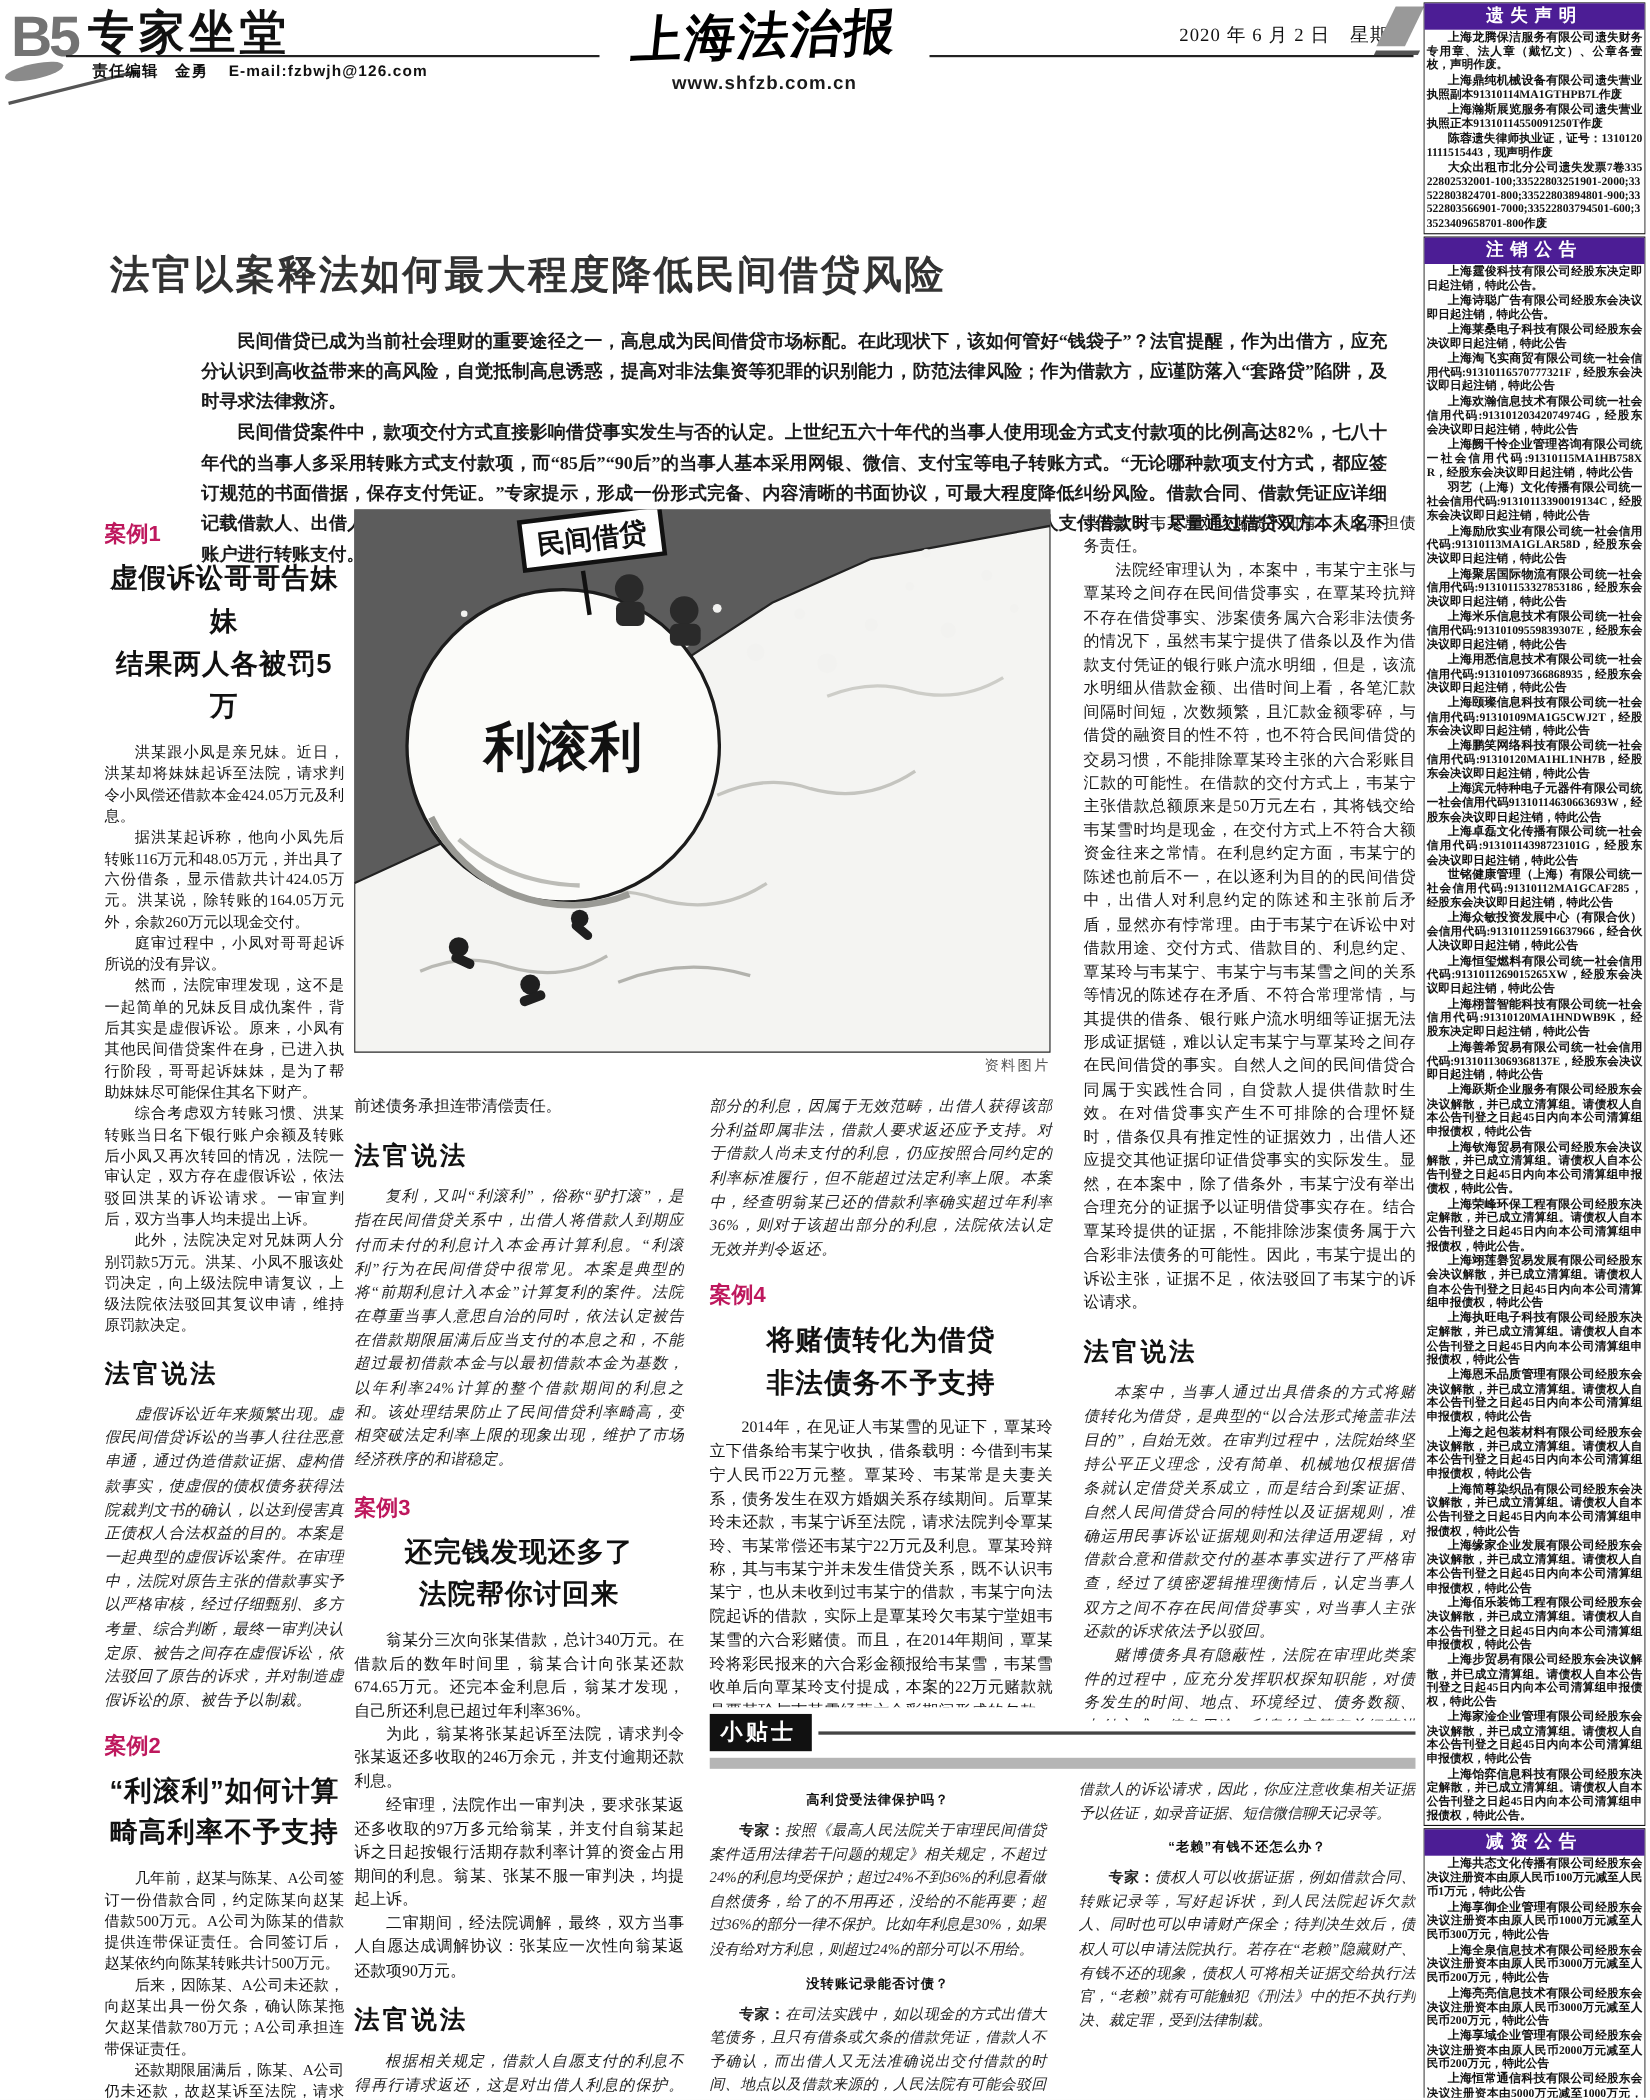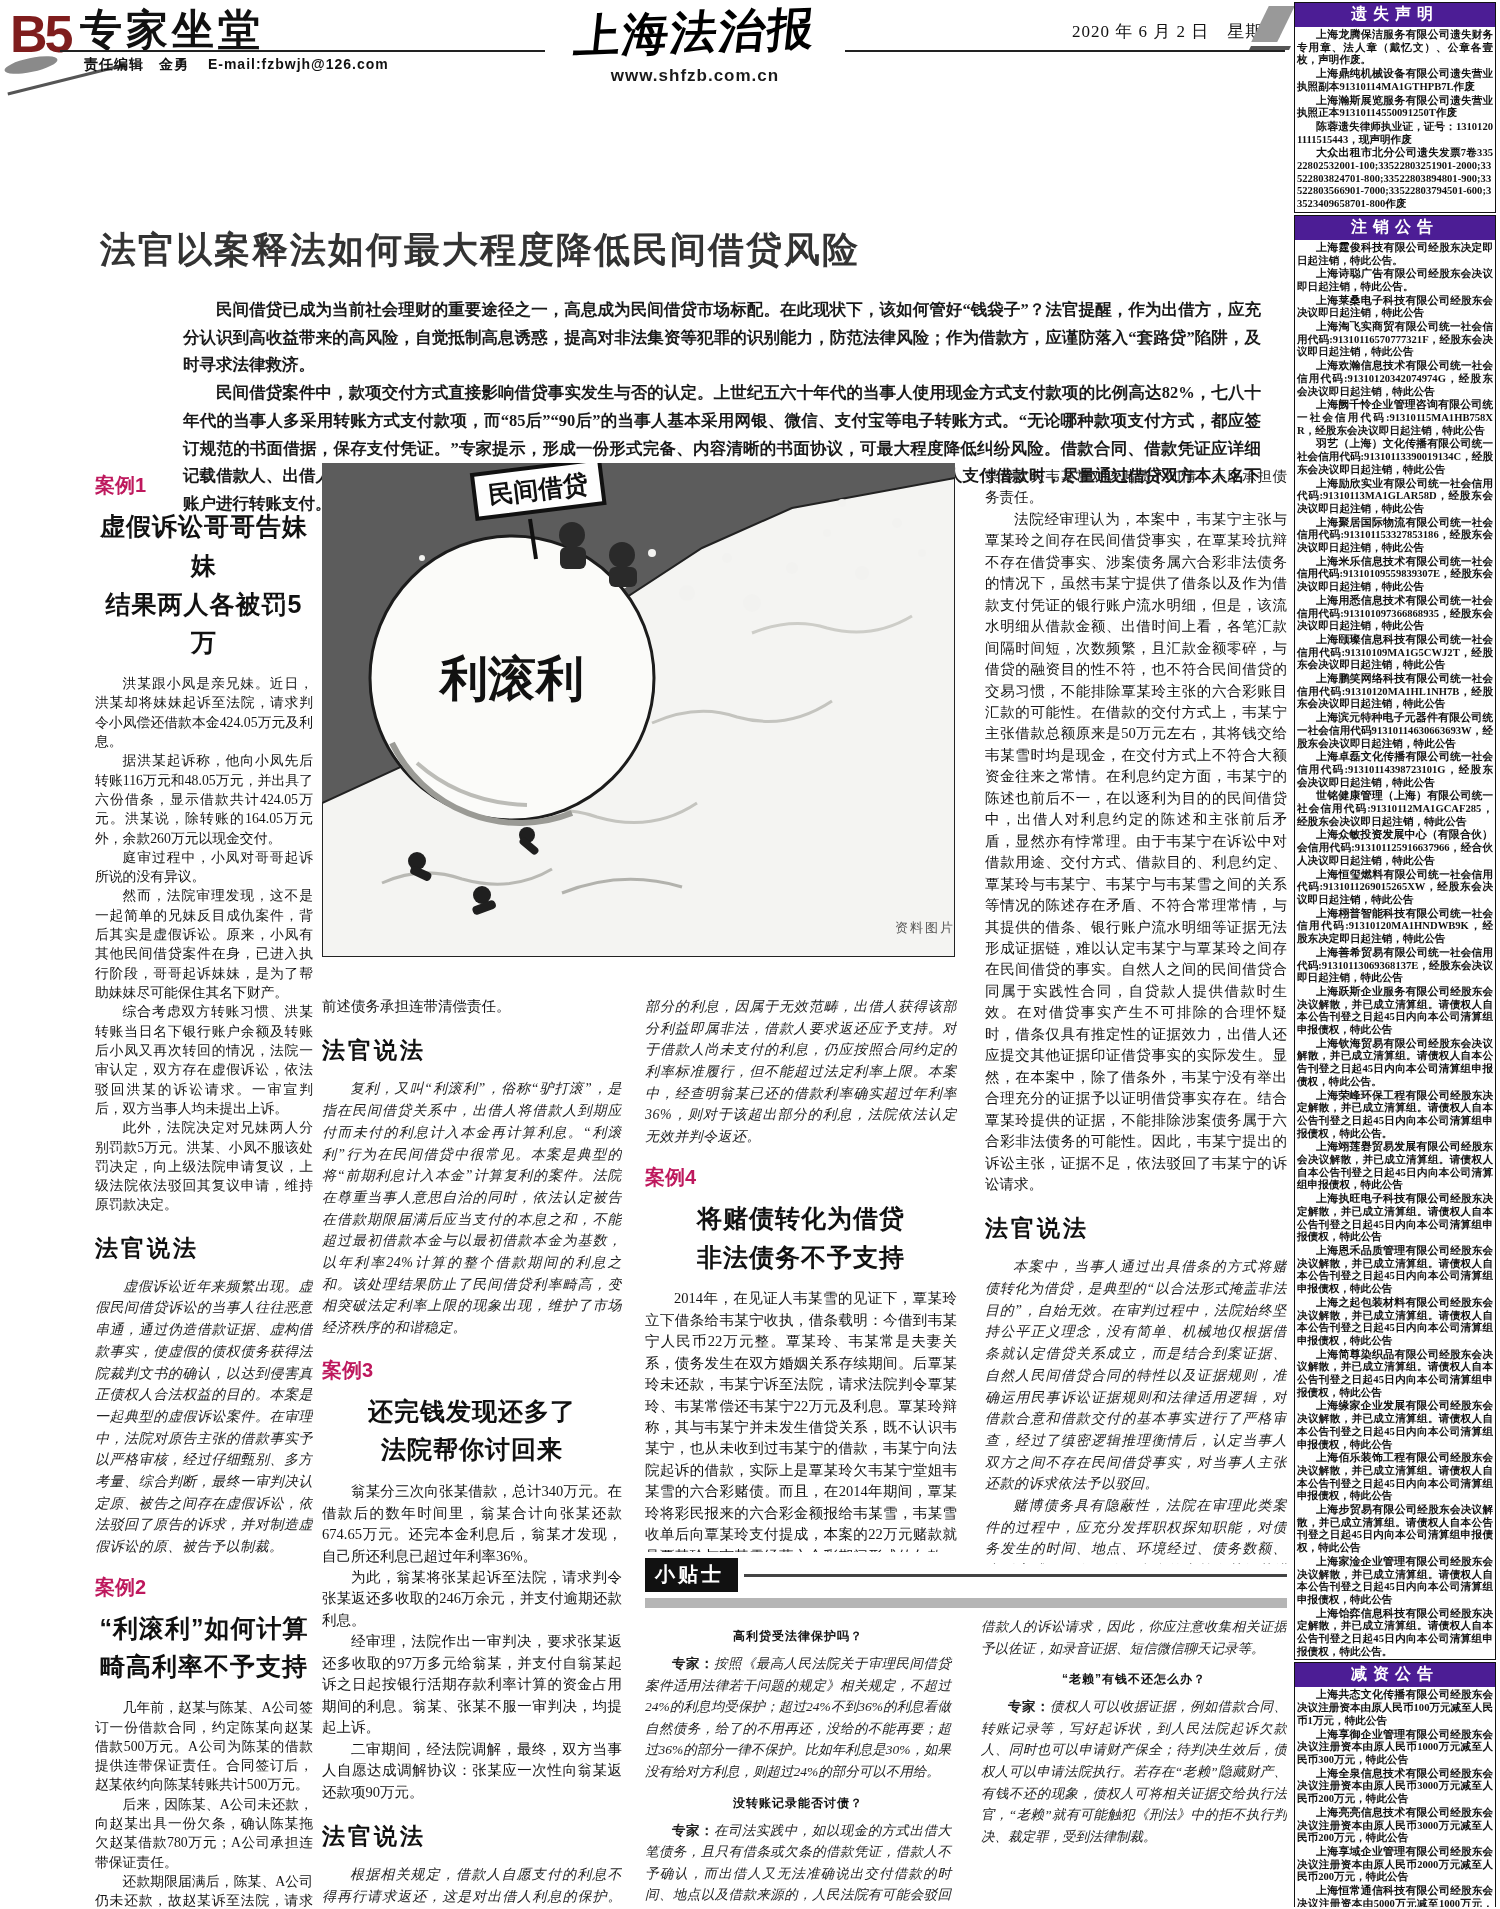--- a/index.html
+++ b/index.html
@@ -2,21 +2,21 @@
 <html><head>
 <meta charset="utf-8">
 <style>
   html,body{margin:0;padding:0;background:#e8e8e8;}
   *{box-sizing:border-box;}
   #page{position:relative;width:1500px;height:1909px;background:#fff;margin:0 auto;overflow:hidden;
         font-family:"Liberation Serif", serif;color:#1a1a1a;}
   .abs{position:absolute;}
   .sans{font-family:"Liberation Sans", sans-serif;}
   
-  #b5{left:10px;top:4px;font-size:52px;font-weight:900;color:#7f1d1d;letter-spacing:-3px;}
+  #b5{left:10px;top:4px;font-size:52px;font-weight:900;color:#737373;letter-spacing:-3px;}
   #b5-shadow{left:4px;top:58px;width:54px;height:14px;background:#8a8a8a;border-radius:50%;transform:rotate(-12deg);}
   #b5-swoosh{left:6px;top:78px;width:120px;border-top:3px solid #555;transform:rotate(-14deg);}
   #section-title{left:80px;top:2px;font-size:42px;font-weight:900;color:#111;letter-spacing:4px;}
   .hrule{height:2px;background:#222;top:50px;}
   #editor-row{left:84px;top:56px;font-size:14px;font-weight:bold;color:#111;letter-spacing:1px;}
   #masthead{left:545px;top:2px;width:300px;text-align:center;background:#fff;z-index:3;}
   #masthead-name{font-size:46px;font-weight:900;transform:skewX(-8deg) rotate(-2deg);letter-spacing:2px;color:#000;}
   #masthead-site{font-size:17px;font-weight:bold;letter-spacing:1px;margin-top:2px;}
   #date{left:1072px;top:20px;font-size:17px;letter-spacing:1px;color:#111;}
   #deco-right{left:1260px;top:6px;width:26px;height:36px;background:#999;transform:skewX(-26deg);}
@@ -38,21 +38,21 @@
               line-height:1.55;letter-spacing:1px;margin-bottom:12px;color:#111;}
   .bp{margin:0;font-size:13.8px;line-height:1.4;text-indent:2em;text-align:justify;color:#141414;}
   #col2 .bp, #col3 .bp, #col4 .bp{font-size:14.5px;line-height:1.48;}
   .noindent{text-indent:0 !important;}
   .shuofa-h{font-family:"Liberation Sans", sans-serif;font-size:23px;font-weight:900;letter-spacing:3px;
             margin:18px 0 12px 0;color:#111;}
   .kai{margin:0;font-size:14px;line-height:1.55;text-indent:2em;text-align:justify;font-style:italic;
        letter-spacing:0.5px;color:#222;}
   
   #illus{left:322px;top:463px;width:633px;height:494px;overflow:hidden;background:#5c5c5c;}
-  #caption{left:322px;top:919px;width:633px;text-align:right;font-size:13px;color:#555;letter-spacing:2px;}
+  #caption{left:322px;top:960px;width:633px;text-align:right;font-size:13px;color:#555;letter-spacing:2px;}
   
   #tips{left:645px;top:1558px;width:642px;height:351px;overflow:hidden;}
   #tips-head{display:flex;align-items:center;height:34px;}
   #tips-label{background:#111;color:#fff;font-family:"Liberation Sans", sans-serif;font-weight:900;
               font-size:20px;letter-spacing:3px;padding:3px 14px 4px 10px;}
   #tips-rule{flex:1;height:3px;background:#444;margin-left:6px;}
   #tips-thickrule{height:10px;background:#b5b5b5;margin:6px 0 8px 0;}
   #tips-body{height:292px;column-count:2;column-gap:30px;column-fill:auto;}
   .q{font-family:"Liberation Sans", sans-serif;font-size:12px;font-weight:900;text-align:center;
      margin:12px 0 8px 0;letter-spacing:1px;color:#111;}

